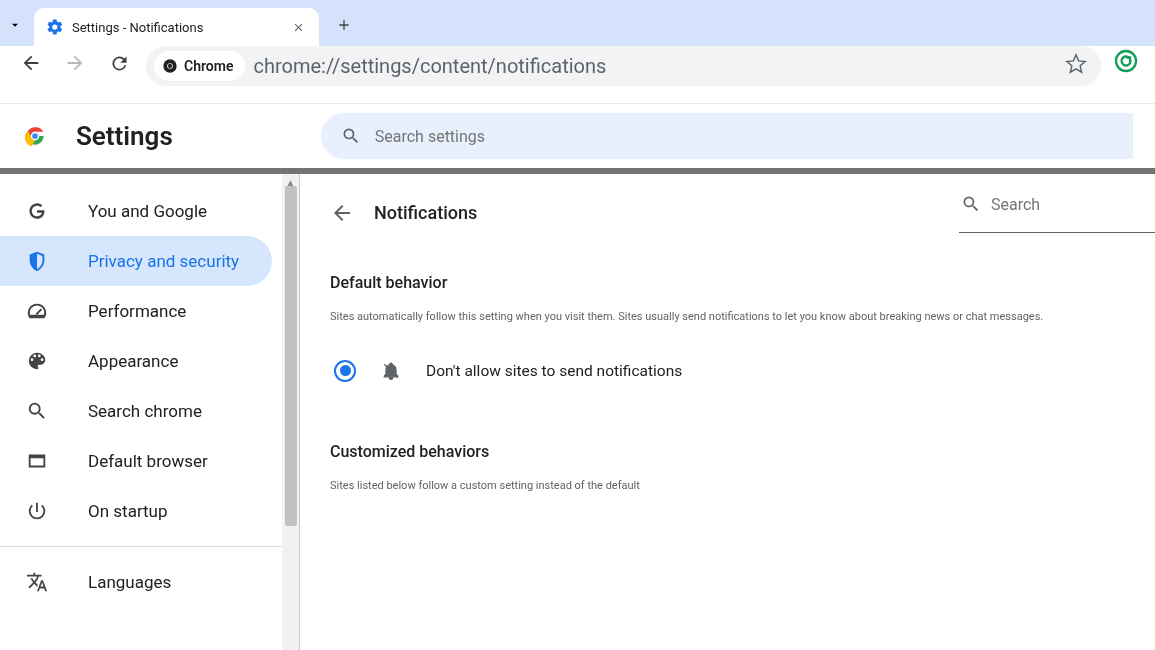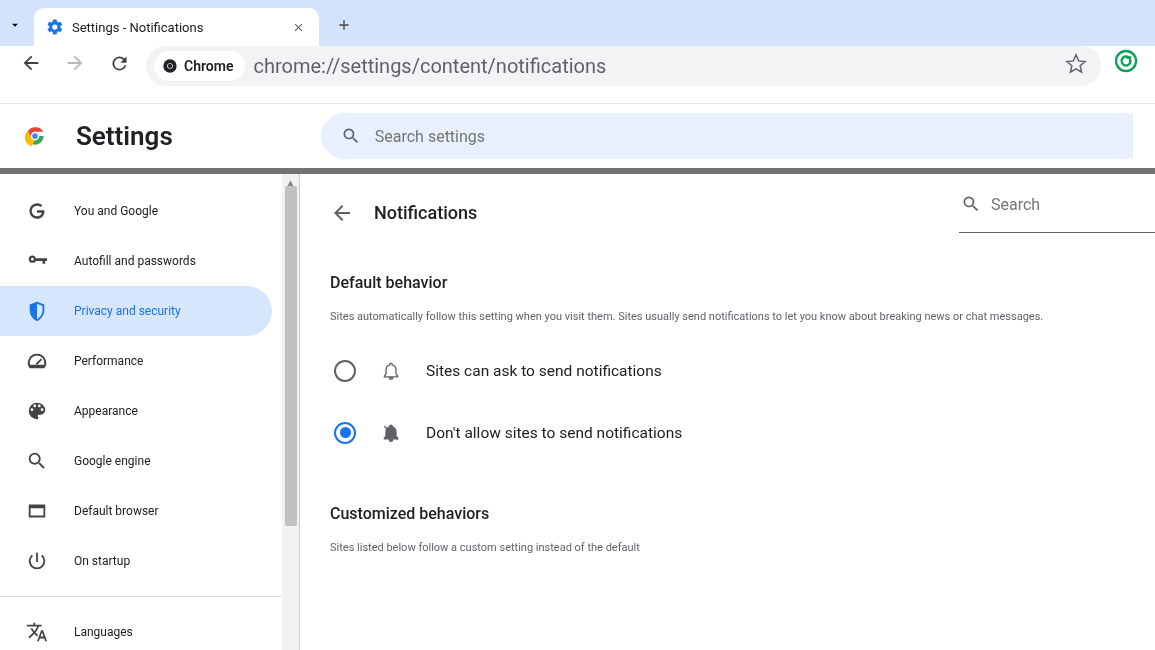--- a/index.html
+++ b/index.html
@@ -32,21 +32,21 @@
 .searchbox { flex:1; margin-left:120px; height:46px; background:#e8f0fe; border-radius:28px 0 0 28px; display:flex; align-items:center; padding:0 20px; gap:14px;}
 .searchbox svg { color:#5f6368; width:20px; height:20px;}
 .searchbox input { flex:1; border:none; background:transparent; outline:none; font-size:16px; color:#5f6368;}
 
 
 .main { display:flex; height:calc(650px - 46px - 58px - 70px); }
 
 
 .sidebar-wrap { width:300px; position:relative; border-right:1px solid #ccc; overflow:hidden;}
 .sidebar { width:282px; height:100%; overflow-y:auto; padding:12px 0;}
-.sb-item { height:50px; display:flex; align-items:center; padding:0 26px; gap:26px; cursor:pointer; font-size:12px; color:#202124; border-radius:0 28px 28px 0; margin-right:10px;}
+.sb-item { height:50px; display:flex; align-items:center; padding:0 26px; gap:40px; cursor:pointer; font-size:17px; color:#202124; border-radius:0 28px 28px 0; margin-right:10px;}
 .sb-item.active { background:#d6e7fd; color:#1a73e8;}
 .sb-item.active svg { color:#1a73e8;}
 .sb-item svg { width:22px; height:22px; color:#444;}
 .sb-divider { height:1px; background:#dadce0; margin:10px 0;}
 .scrollbar-track { position:absolute; right:0; top:0; width:17px; height:100%; background:#f1f1f1;}
 .scrollbar-thumb { position:absolute; right:2px; top:12px; width:12px; height:340px; background:#c1c1c1; border-radius:2px;}
 .scroll-arrow { position:absolute; left:0; width:17px; height:17px; display:flex; align-items:center; justify-content:center; color:#888; font-size:10px;}
 .scroll-arrow.up { top:0;}
 
 
@@ -161,26 +161,20 @@
 
 <div class="main">
   <div class="sidebar-wrap">
     <div class="sidebar">
       <div class="sb-item">
         <svg viewBox="0 0 24 24">
             <path fill="currentColor" d="M21.35 11.1H12v2.8h5.35c-.5 2.5-2.6 3.8-5.35 3.8a5.7 5.7 0 1 1 0-11.4c1.45 0 2.77.53 3.8 1.4l2.05-2.05A8.5 8.5 0 1 0 12 20.5c4.9 0 8.15-3.45 8.15-8.3 0-.37-.02-.73-.07-1.1H21.35z"></path>
           </svg>
         <span>You and Google</span>
       </div>
-      <div class="sb-item">
-        <svg viewBox="0 0 24 24">
-            <path fill="currentColor" d="M7 14a4 4 0 1 1 3.87-5H23v3h-2v3h-3v-3h-7.13A4 4 0 0 1 7 14zm0-2.5A1.5 1.5 0 1 0 7 8.5a1.5 1.5 0 0 0 0 3z"></path>
-          </svg>
-        <span>Autofill and passwords</span>
-      </div>
       <div class="sb-item active">
         <svg viewBox="0 0 24 24">
             <path fill="currentColor" d="M12 2 4 5v6c0 5.55 3.84 10.74 8 12 4.16-1.26 8-6.45 8-12V5l-8-3zm0 2.18 6 2.25V11c0 4.52-2.98 8.69-6 9.93V4.18z"></path>
           </svg>
         <span>Privacy and security</span>
       </div>
       <div class="sb-item">
         <svg viewBox="0 0 24 24">
             <path fill="currentColor" d="M12 4a10 10 0 0 0-8 16h16a10 10 0 0 0-8-16zm0 2a8 8 0 0 1 7.75 10H4.25A8 8 0 0 1 12 6zm4.24 3.17-5.66 5.66 1.41 1.41 5.66-5.66-1.41-1.41z"></path>
           </svg>
@@ -189,21 +183,21 @@
       <div class="sb-item">
         <svg viewBox="0 0 24 24">
             <path fill="currentColor" d="M12 3a9 9 0 0 0 0 18c.83 0 1.5-.67 1.5-1.5 0-.39-.15-.74-.39-1.01-.23-.26-.36-.61-.36-.99 0-.83.67-1.5 1.5-1.5H16a5 5 0 0 0 5-5c0-4.42-4.03-8-9-8zM6.5 12a1.5 1.5 0 1 1 0-3 1.5 1.5 0 0 1 0 3zm3-4a1.5 1.5 0 1 1 0-3 1.5 1.5 0 0 1 0 3zm5 0a1.5 1.5 0 1 1 0-3 1.5 1.5 0 0 1 0 3zm3 4a1.5 1.5 0 1 1 0-3 1.5 1.5 0 0 1 0 3z"></path>
           </svg>
         <span>Appearance</span>
       </div>
       <div class="sb-item">
         <svg viewBox="0 0 24 24">
             <path fill="currentColor" d="M15.5 14h-.79l-.28-.27a6.471 6.471 0 0 0 1.57-4.23 6.5 6.5 0 1 0-6.5 6.5c1.61 0 3.09-.59 4.23-1.57l.27.28v.79L19 20.49 20.49 19 15.5 14zm-6 0C7.01 14 5 11.99 5 9.5S7.01 5 9.5 5 14 7.01 14 9.5 11.99 14 9.5 14z"></path>
           </svg>
-        <span>Google engine</span>
+        <span>Search chrome</span>
       </div>
       <div class="sb-item">
         <svg viewBox="0 0 24 24">
             <path fill="currentColor" d="M3 5h18v14H3V5zm2 4v8h14V9H5z"></path>
           </svg>
         <span>Default browser</span>
       </div>
       <div class="sb-item">
         <svg viewBox="0 0 24 24">
             <path fill="currentColor" d="M13 3h-2v10h2V3zm4.83 2.17-1.42 1.42A7 7 0 1 1 7.59 6.59L6.17 5.17a9 9 0 1 0 11.66 0z"></path>
@@ -236,29 +230,20 @@
         <svg viewBox="0 0 24 24">
             <path fill="currentColor" d="M15.5 14h-.79l-.28-.27a6.471 6.471 0 0 0 1.57-4.23 6.5 6.5 0 1 0-6.5 6.5c1.61 0 3.09-.59 4.23-1.57l.27.28v.79L19 20.49 20.49 19 15.5 14zm-6 0C7.01 14 5 11.99 5 9.5S7.01 5 9.5 5 14 7.01 14 9.5 11.99 14 9.5 14z"></path>
           </svg>
         <input placeholder="Search" style="">
       </div>
     </div>
 
     <div class="section-title">Default behavior</div>
     <div class="section-desc">Sites automatically follow this setting when you visit them. Sites usually send notifications to let you know about breaking news or chat messages.</div>
 
-    <div class="radio-row">
-      <div class="radio"></div>
-      <span class="radio-icon">
-        <svg width="20" height="20" viewBox="0 0 24 24">
-            <path fill="currentColor" d="M12 22a2 2 0 0 0 2-2h-4a2 2 0 0 0 2 2zm6-6V11c0-3.07-1.63-5.64-4.5-6.32V4a1.5 1.5 0 0 0-3 0v.68C7.63 5.36 6 7.92 6 11v5l-2 2v1h16v-1l-2-2z" fill-opacity="0" stroke="currentColor" stroke-width="1.6"></path>
-          </svg>
-      </span>
-      <span class="radio-label">Sites can ask to send notifications</span>
-    </div>
 
     <div class="radio-row">
       <div class="radio checked"></div>
       <span class="radio-icon">
         <svg width="20" height="20" viewBox="0 0 24 24">
             <path fill="currentColor" d="M12 22a2 2 0 0 0 2-2h-4a2 2 0 0 0 2 2zm6-6V11c0-3.07-1.63-5.64-4.5-6.32V4a1.5 1.5 0 0 0-3 0v.68C7.63 5.36 6 7.92 6 11v5l-2 2v1h16v-1l-2-2zM4 4l16 16" stroke="currentColor" stroke-width="1.6"></path>
           </svg>
       </span>
       <span class="radio-label">Don't allow sites to send notifications</span>
     </div>

